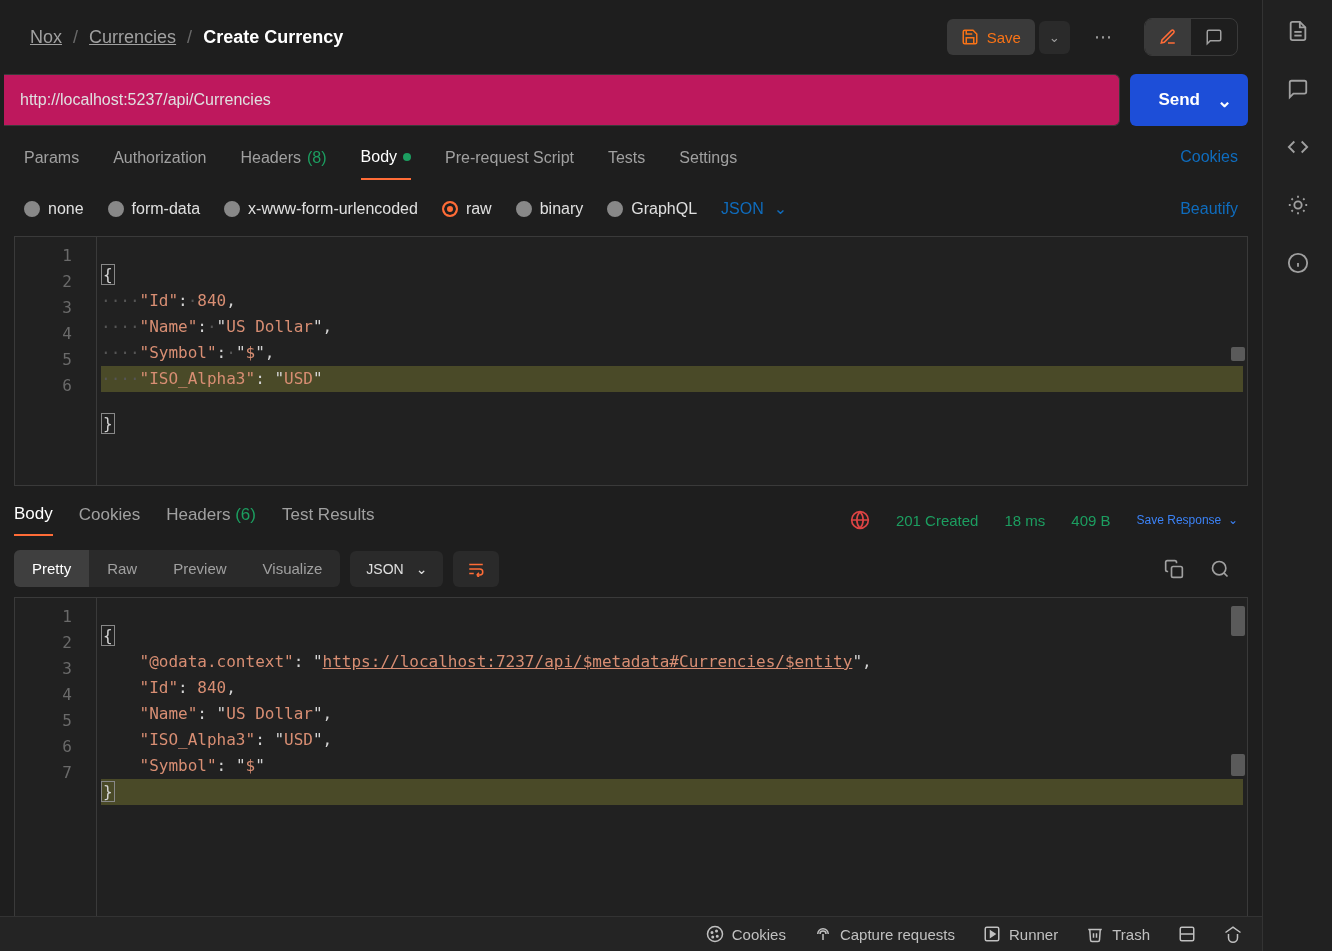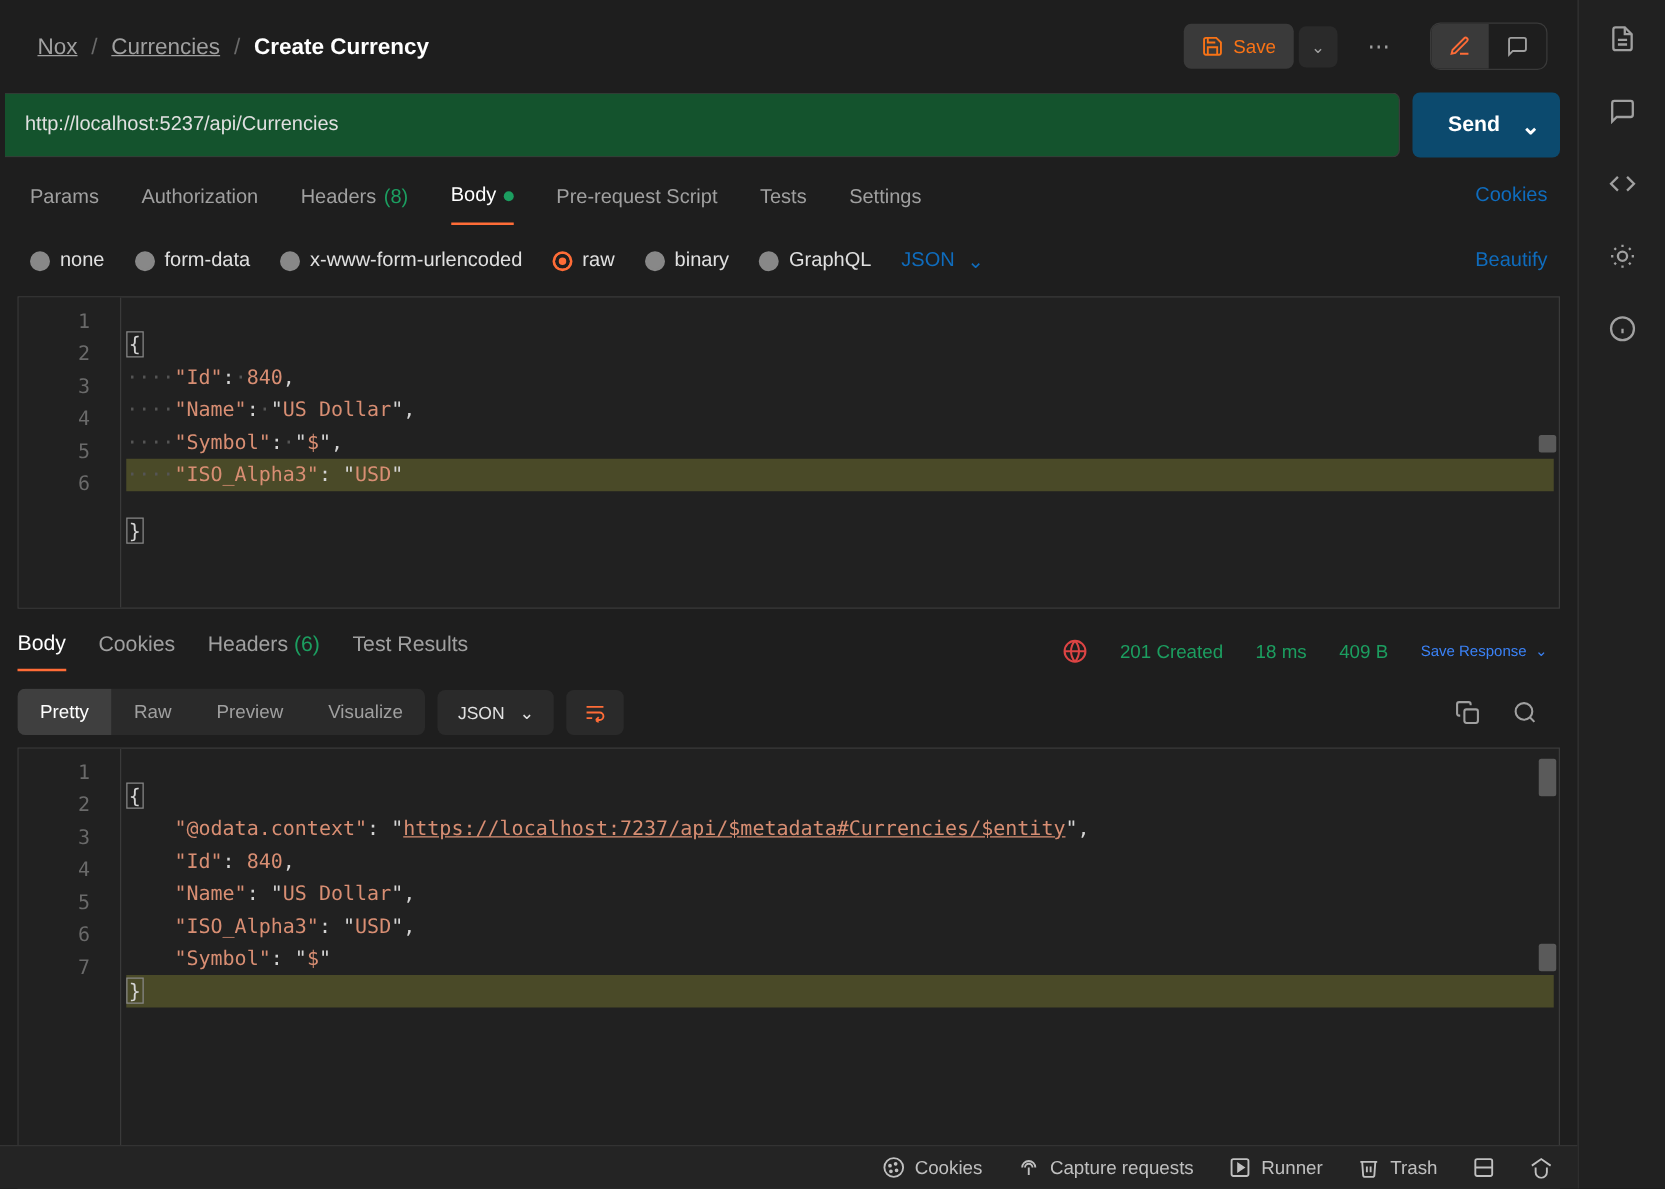--- a/index.html
+++ b/index.html
@@ -85,31 +85,31 @@
   font-weight: 600;
   padding: 0 40px 0 18px;
   display: flex;
   align-items: center;
   position: relative;
   cursor: pointer;
 }
 .method-select::after { content: "⌄"; position: absolute; right: 14px; color: #888; font-size: 18px; }
 .url-input {
   flex: 1;
-  background: #14532d;
+  background: #be185d;
   border: 1px solid #3a3a3a;
   border-left: none;
   border-radius: 0 6px 6px 0;
   color: #e0e0e0;
   font-size: 16px;
   padding: 16px 16px;
   margin-left: -10px;
 }
 .send-btn {
-  background: #0c4a6e;
+  background: #1d4ed8;
   border: none;
   color: #fff;
   font-size: 17px;
   font-weight: 600;
   padding: 0 48px 0 28px;
   border-radius: 6px;
   position: relative;
   cursor: pointer;
 }
 .send-btn::after { content: "⌄"; position: absolute; right: 16px; font-size: 18px; }

